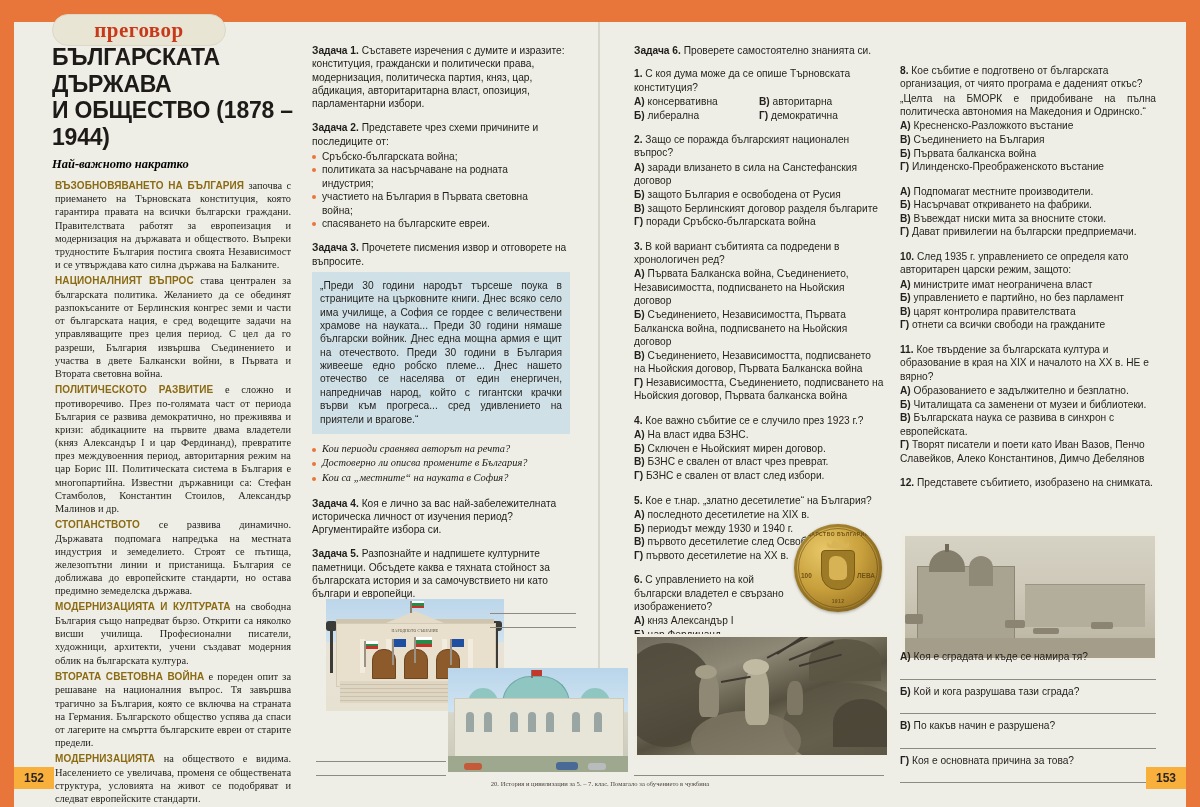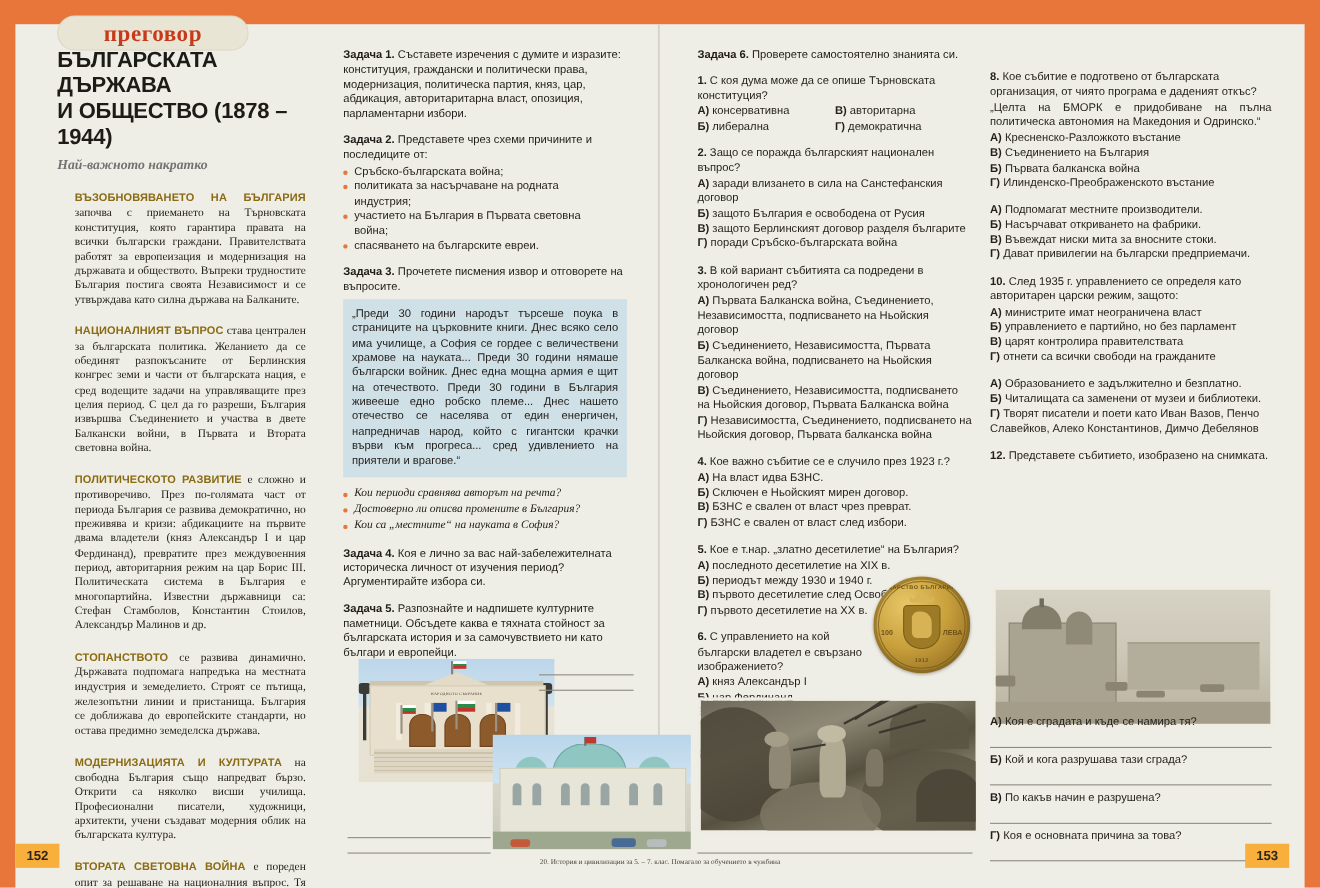--- a/index.html
+++ b/index.html
@@ -32,36 +32,36 @@
   
   .col{position:absolute;top:44px;}
   .col1{left:52px;width:242px;}
   .col2{left:312px;width:258px;}
   .col3{left:634px;width:250px;}
   .col4{left:900px;width:256px;}
 
   h1.title{
     margin:0 0 2px 0;
     font-family:"Liberation Sans","DejaVu Sans",sans-serif;
-    font-weight:bold;font-size:20px;line-height:1.16;
+    font-weight:bold;font-size:23px;line-height:1.16;
     letter-spacing:-.2px;color:#1d1a18;
   }
   h1.title .l2{display:block;}
   .subtitle{
     font-family:"Liberation Serif","DejaVu Serif",serif;
     font-style:italic;font-weight:bold;font-size:12.5px;
-    margin:6px 0 7px 0;color:#737373;
+    margin:6px 0 7px 0;color:#000000;
   }
 
   .body-serif{
     font-family:"Liberation Serif","DejaVu Serif",serif;
     font-size:10.4px;line-height:1.265;text-align:justify;
     color:#201d1a;
   }
-  .body-serif p{margin:16px;}
+  .body-serif p{margin:3px;}
   .lead{
     font-family:"Liberation Sans","DejaVu Sans",sans-serif;
     font-weight:bold;font-size:10px;color:#8a6b13;letter-spacing:.1px;
   }
 
   
   .task{font-size:10.2px;line-height:1.30;margin:0 0 11px 0;color:#1f1c19;}
   .task b{font-weight:bold;}
   .bullets{margin:1px 10px 0 0;padding:0;list-style:none;}
   .bullets li{position:relative;padding-left:10px;font-size:10.2px;line-height:1.32;}
@@ -200,21 +200,21 @@
   .ch-ground{position:absolute;left:0;bottom:0;width:250px;height:20px;background:#a49d89;}
   .ch-rub{position:absolute;background:#8b8473;border-radius:2px;}
 
   
   .pagenum{
     position:absolute;bottom:18px;width:40px;height:22px;background:#f9af3b;
     display:flex;align-items:center;justify-content:center;
     font-weight:bold;font-size:12px;color:#2b2520;
   }
   .pagenum.l{left:14px;}
-  .pagenum.r{right:28px;}
+  .pagenum.r{right:14px;}
   .footer{
     position:absolute;bottom:20px;left:0;width:1200px;text-align:center;
     font-family:"Liberation Serif","DejaVu Serif",serif;font-size:6.6px;color:#4a443b;
   }
 </style>
 </head>
 <body>
 
 <div class="page">
 
@@ -451,23 +451,25 @@
     </div>
 
     <p class="qnum"><b>10.</b><span> След 1935 г. управлението се определя като авторитарен царски режим, защото:</span></p>
     <div class="opts">
       <div class="opt"><b>А)</b><span> министрите имат неограничена власт</span></div>
       <div class="opt"><b>Б)</b><span> управлението е партийно, но без парламент</span></div>
       <div class="opt"><b>В)</b><span> царят контролира правителствата</span></div>
       <div class="opt"><b>Г)</b><span> отнети са всички свободи на гражданите</span></div>
     </div>
 
+    <p class="qnum"><b>11.</b><span> Кое твърдение за българската култура и образование в края на XIX и началото на XX в. НЕ е вярно?</span></p>
     <div class="opts">
       <div class="opt"><b>А)</b><span> Образованието е задължително и безплатно.</span></div>
       <div class="opt"><b>Б)</b><span> Читалищата са заменени от музеи и библиотеки.</span></div>
+      <div class="opt"><b>В)</b><span> Българската наука се развива в синхрон с европейската.</span></div>
       <div class="opt"><b>Г)</b><span> Творят писатели и поети като Иван Вазов, Пенчо Славейков, Алеко Константинов, Димчо Дебелянов</span></div>
     </div>
 
     <p class="qnum" style="margin-top:4px;"><b>12.</b><span> Представете събитието, изобразено на снимката.</span></p>
   </div>
 
   <div class="img church" style="left:902px;top:533px;">
     <div class="ch-bg"></div>
     <div class="ch-main"></div>
     <div class="ch-tower"></div>

